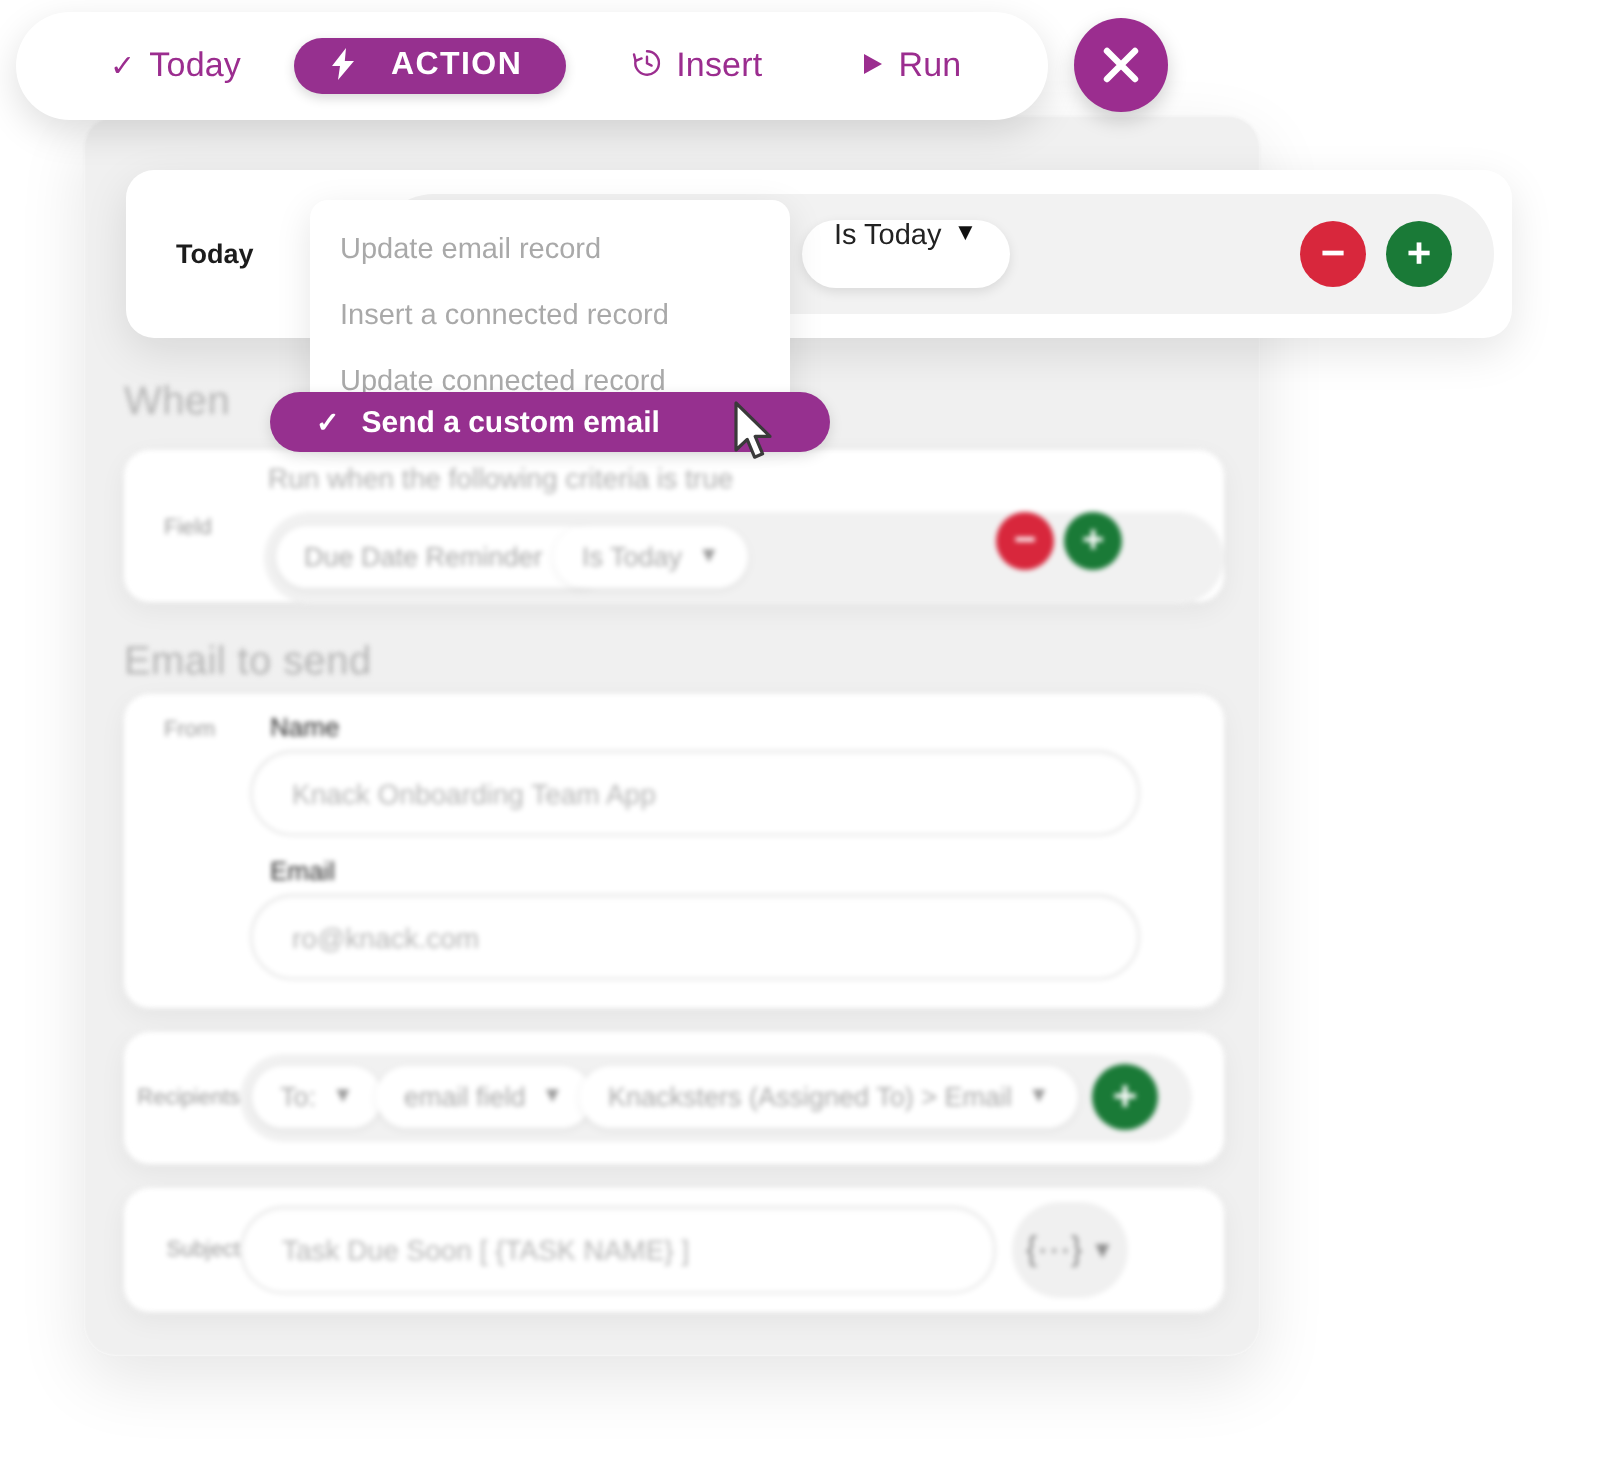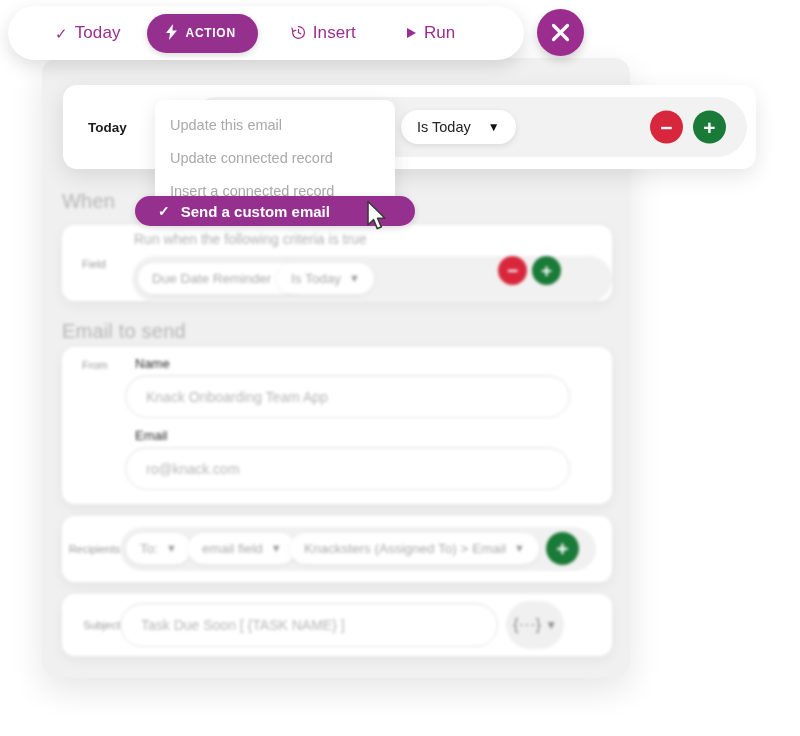--- a/index.html
+++ b/index.html
@@ -54,27 +54,27 @@
     cursor: pointer;
     user-select: none;
   }
   .tab-task { margin-left: 47px; }
   .tab-history { margin-left: 33px; }
   .tab-run { margin-left: 50px; }
   .tab .tab-ico { font-size: 15px; line-height: 1; display:inline-block; }
 
   .tab-action {
     margin-left: 26px;
-    height: 39px;
+    height: 28px;
     padding: 0 22px 0 19px;
     background: #96308F;
     border-radius: 21px;
-    display: flex; align-items: center; gap: 9px;
+    display: flex; align-items: center; gap: 19px;
     color: #ffffff;
-    font-size: 12px;
+    font-size: 16px;
     font-weight: bold;
     letter-spacing: .7px;
     box-shadow: 0 2px 6px rgba(0,0,0,0.16);
     cursor: pointer;
     user-select: none;
   }
   .bolt { font-size: 15px; line-height: 1; }
 
   .close-btn {
     position: absolute;
@@ -117,21 +117,21 @@
     background: #f2f2f2;
     border-radius: 30px;
   }
   .pill-is-today {
     position: absolute;
     left: 401px; top: 110px;
     height: 34px;
     padding: 0 16px;
     background: #ffffff;
     border-radius: 17px;
-    display: flex; align-items: center; gap: 17px;
+    display: flex; gap: 6px;
     font-size: 14.5px;
     color: #222222;
     box-shadow: 0 2px 6px rgba(0,0,0,0.10);
     z-index: 22;
     cursor: pointer;
     user-select: none;
   }
   .caret { font-size: 12px; color: #111111; line-height: 1; }
 
   .circ {
@@ -378,23 +378,23 @@
       </div>
     </div>
   </div>
 
   <div class="pill-is-today">
     <span>Is Today</span>
     <span class="caret">▼</span>
   </div>
 
   <div class="dropdown">
-    <div class="dd-item">Update this email</div>
+    <div class="dd-item">Update email record</div>
+    <div class="dd-item">Insert a connected record</div>
     <div class="dd-item">Update connected record</div>
-    <div class="dd-item">Insert a connected record</div>
   </div>
 
   <div class="dd-selected">
     <span class="dd-check">✓</span>
     <span>Send a custom email</span>
   </div>
 
   <div class="cursor">
     <svg width="22" height="32" viewBox="0 0 22 32">
       <path d="M2 1.5 L2 25 L7.6 19.7 L11.3 28.6 L15.3 26.9 L11.6 18.2 L19 18.2 Z" fill="#ffffff" stroke="#3a3a3a" stroke-width="1.6" stroke-linejoin="round"></path>

